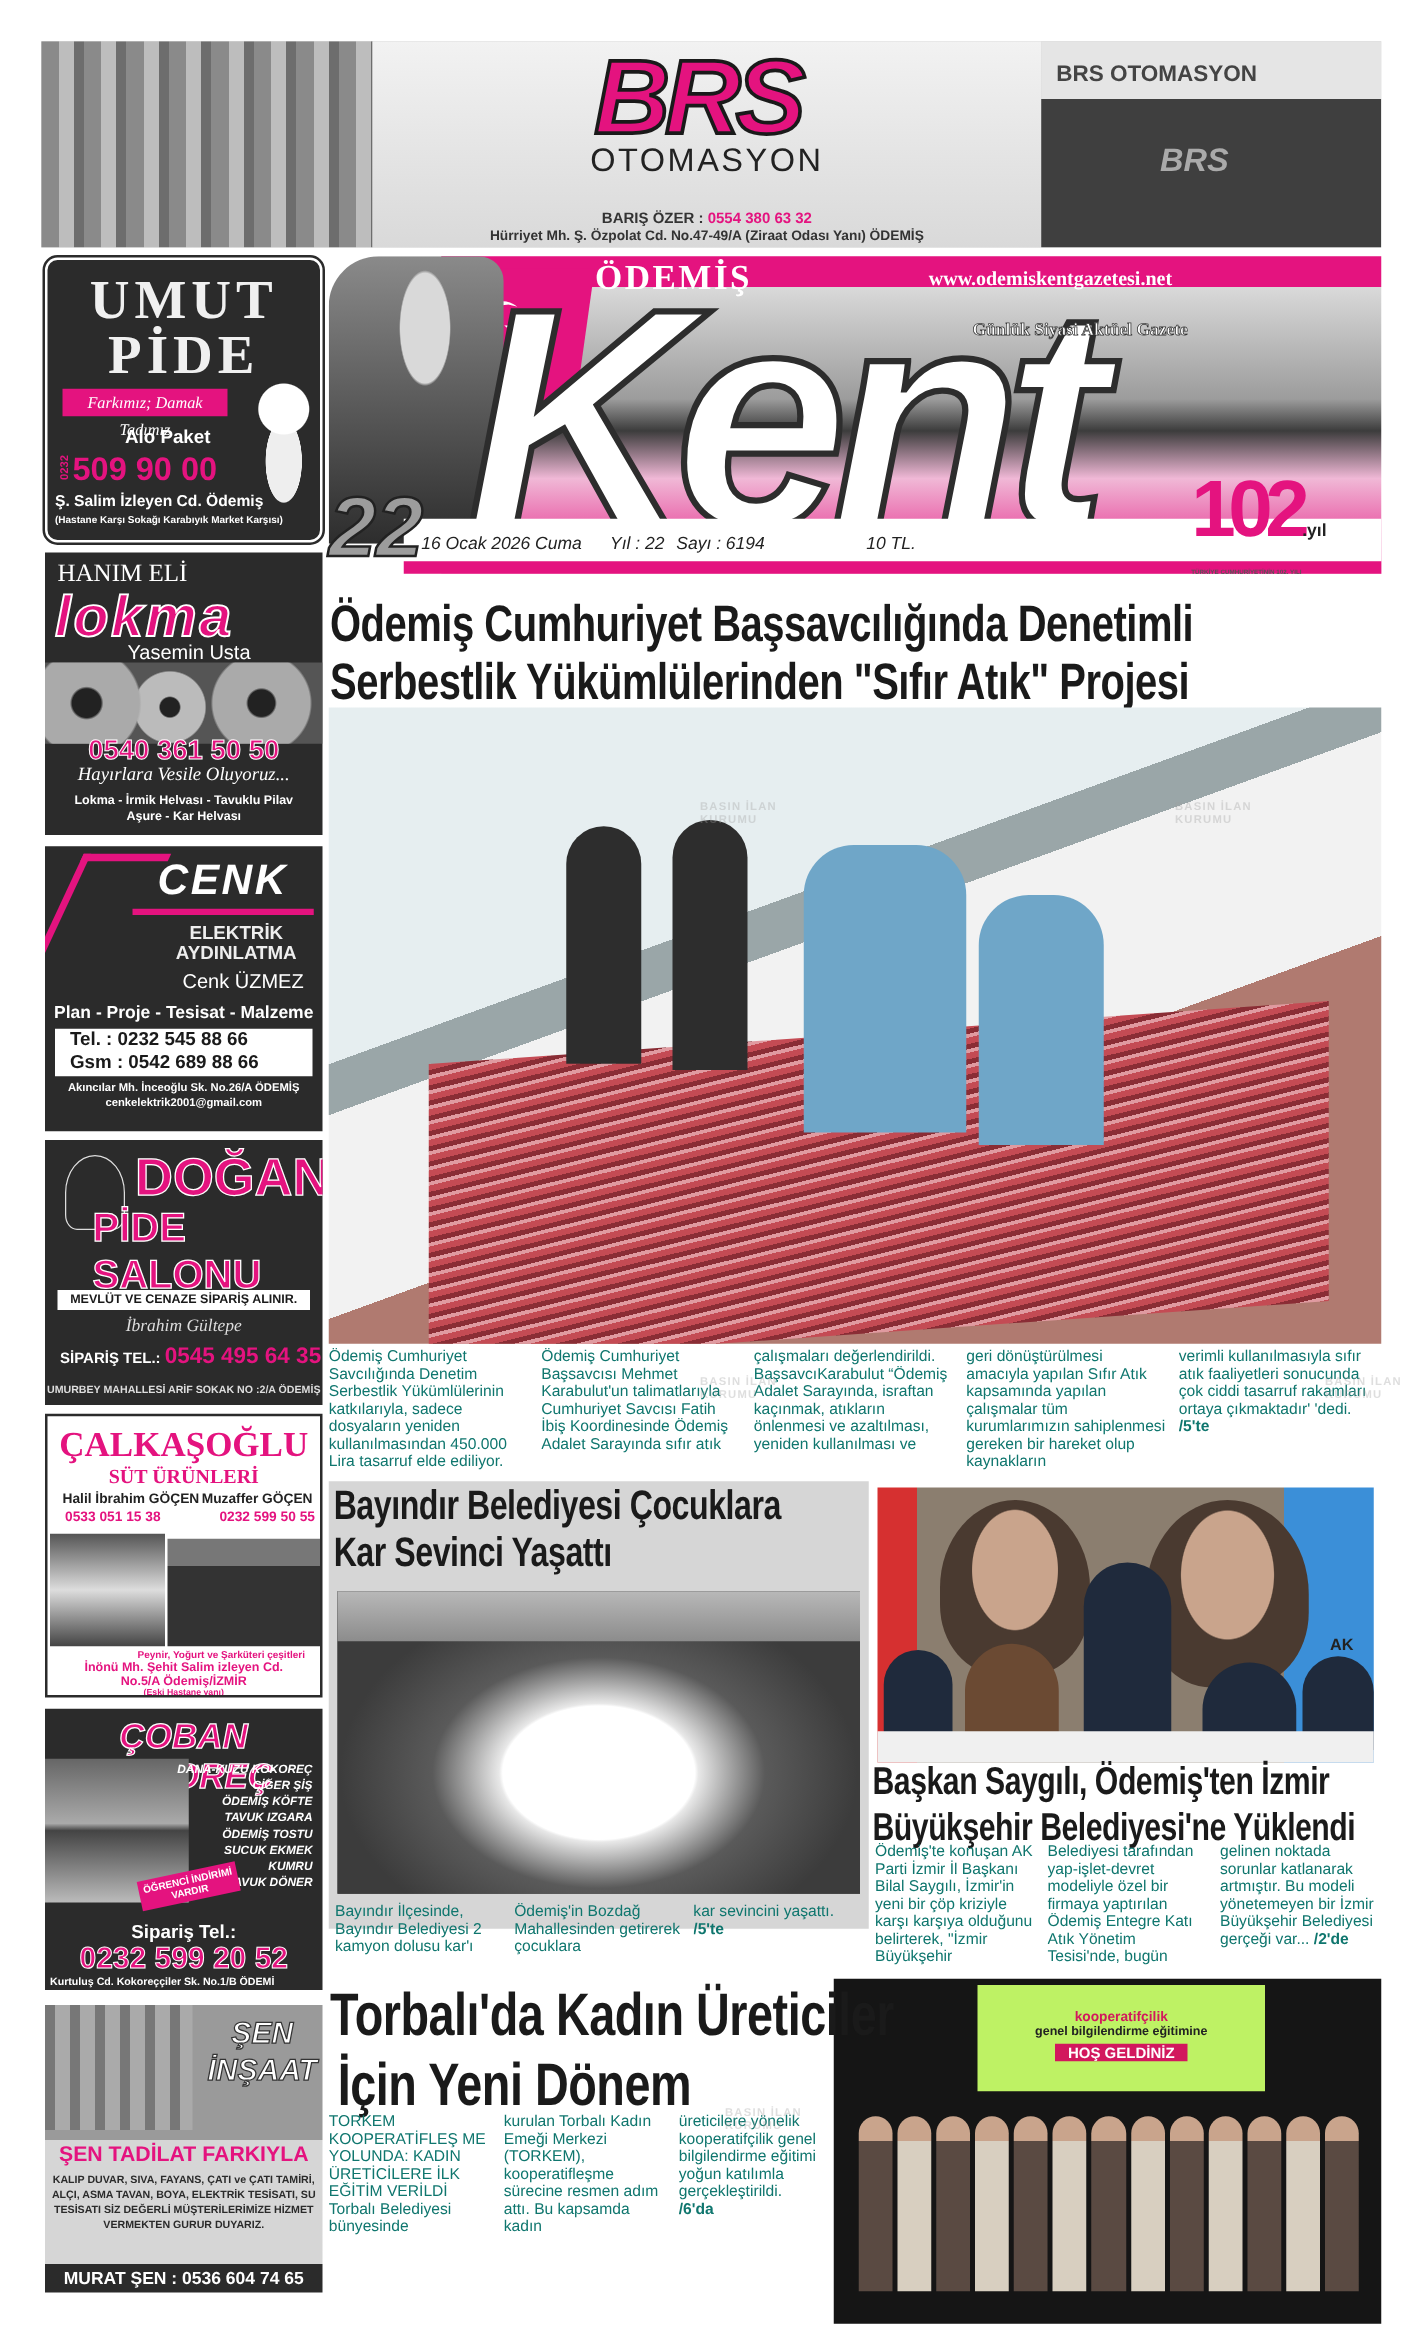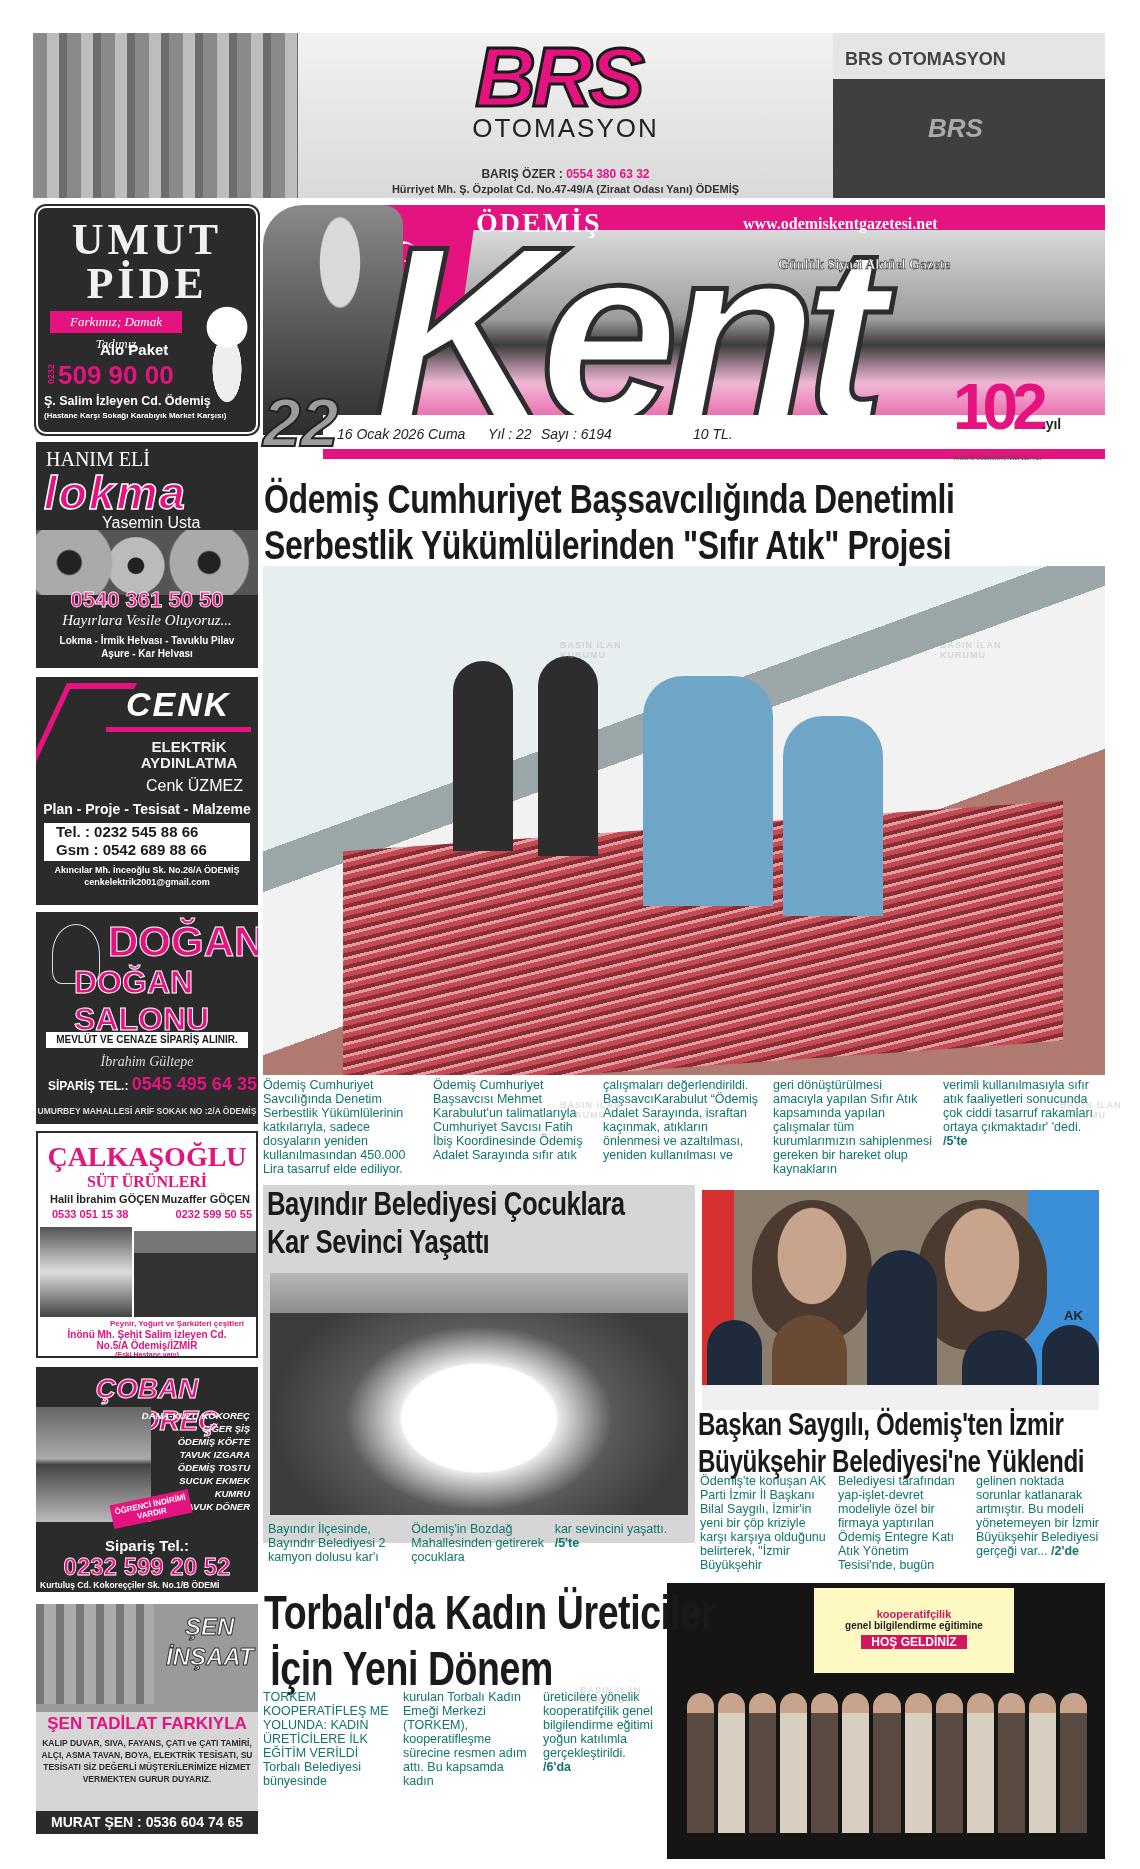--- a/index.html
+++ b/index.html
@@ -78,21 +78,21 @@
   #saygili-body { left: 700px; top: 1474px; width: 410px; gap: 8px; }
   #saygili-body .col { width: 130px; }
 
   
   #torbali-headline { left: 264px; top: 1585px; width: 420px; }
   #torbali-headline .hl { font-size: 48px; line-height: 56px; }
   #torbali-headline .line2 { padding-left: 8px; }
   #torbali-body { left: 263px; top: 1690px; width: 410px; gap: 10px; }
   #torbali-body .col { width: 130px; }
   .torb-photo { left: 667px; top: 1583px; width: 438px; height: 276px; background: #151515; }
-  .torb-screen { position: absolute; left: 115px; top: 5px; width: 200px; height: 85px; background: #fef9c3; text-align: center; margin-left: 32px; }
+  .torb-screen { position: absolute; left: 115px; top: 5px; width: 230px; height: 85px; background: #bef264; text-align: center; }
   .torb-screen .l1 { font-size: 11px; font-weight: bold; color: #d2185d; margin-top: 20px; }
   .torb-screen .l2 { font-size: 10px; font-weight: bold; color: #222; }
   .torb-screen .l3 { display: inline-block; margin-top: 4px; padding: 0 10px; background: #d2185d; color: #fff; font-size: 12px; font-weight: 900; }
   .torb-photo .row { position: absolute; left: 20px; top: 100px; width: 400px; height: 150px; display: flex; gap: 4px; align-items: flex-end; }
   .torb-photo .row span { flex: 1; height: 140px; border-radius: 14px 14px 0 0; background: linear-gradient(180deg,#c9a48c 0 14%,#5a4a42 14%); }
   .torb-photo .row span:nth-child(2n) { background: linear-gradient(180deg,#c9a48c 0 14%,#d8cfc0 14%); }
 
   
   .ad { left: 36px; width: 222px; overflow: hidden; }
   .ad.dark { background: #2b2b2b; color: #fff; }
@@ -355,21 +355,21 @@
     <div>Tel.  : 0232 545 88 66</div>
     <div>Gsm : 0542 689 88 66</div>
   </div>
   <div class="center-text cenk-addr">Akıncılar Mh. İnceoğlu Sk. No.26/A ÖDEMİŞ</div>
   <div class="center-text cenk-mail">cenkelektrik2001@gmail.com</div>
 </div>
 
 <div id="ad-dogan" class="abs ad dark">
   <div class="dogan-chef"></div>
   <div class="dogan-title">DOĞAN</div>
-  <div class="dogan-title2">DOĞAN SALONU</div>
+  <div class="dogan-title2">PİDE SALONU</div>
   <div class="dogan-bar">MEVLÜT VE CENAZE SİPARİŞ ALINIR.</div>
   <div class="center-text dogan-sig">İbrahim Gültepe</div>
   <div class="dogan-tel">
     <span style="font-size:12px;color:#fff;font-weight:bold;">SİPARİŞ TEL.:</span>
     <span>0545 495 64 35</span>
   </div>
   <div class="center-text dogan-addr">UMURBEY MAHALLESİ ARİF SOKAK NO :2/A ÖDEMİŞ</div>
 </div>
 
 <div id="ad-calka" class="abs ad">

